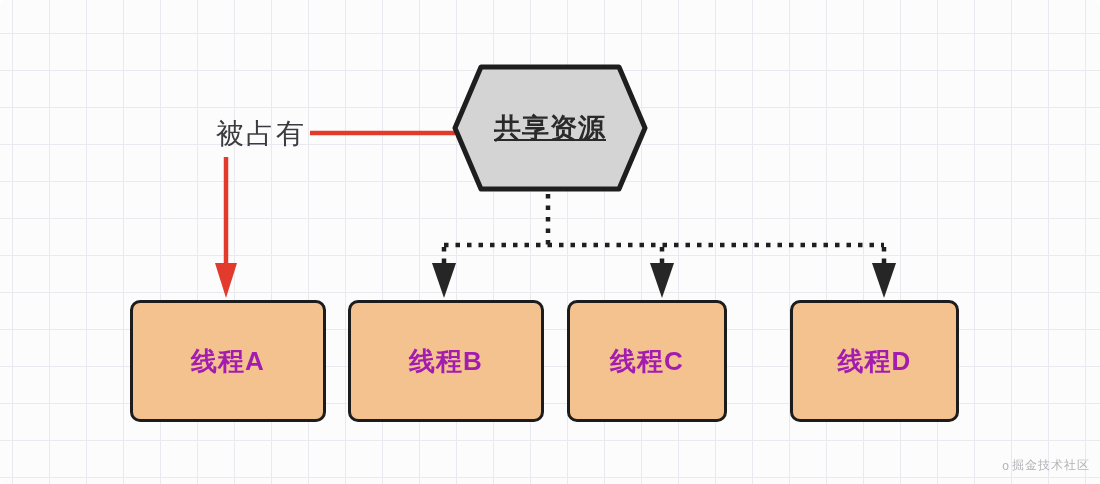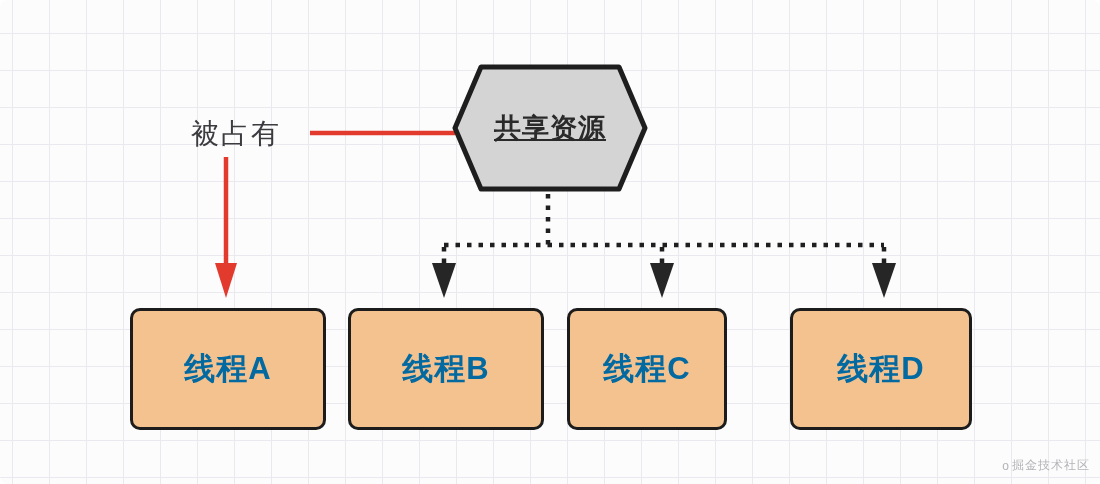--- a/index.html
+++ b/index.html
@@ -25,37 +25,37 @@
   }
   .hexagon-node{
     position:absolute;left:452px;top:64px;width:196px;height:128px;
   }
   .hexagon-node .node-label{
     position:absolute;left:0;top:0;right:0;bottom:0;
     display:flex;align-items:center;justify-content:center;
     font-size:27px;font-weight:600;color:#2a2a2a;letter-spacing:1px;text-decoration:underline;
   }
   .occupied-label{
-    position:absolute;left:191px;top:115px;
+    position:absolute;left:216px;top:115px;
     font-size:28px;color:#3b3b40;letter-spacing:2px;
     white-space:nowrap;
   }
   .thread-box{
-    position:absolute;top:308px;height:122px;
+    position:absolute;top:300px;height:122px;
     box-sizing:border-box;
     background:#f4c28f;
     border:3px solid #1c1c1c;
     border-radius:10px;
     display:flex;align-items:center;justify-content:center;
-    font-size:31px;font-weight:700;color:#0369a1;letter-spacing:1px;
+    font-size:26px;font-weight:700;color:#a21caf;letter-spacing:1px;
   }
   .thread-a{left:130px;width:196px;}
   .thread-b{left:348px;width:196px;}
   .thread-c{left:567px;width:160px;}
-  .thread-d{left:790px;width:182px;}
+  .thread-d{left:790px;width:169px;}
   .watermark{
     position:absolute;right:10px;bottom:10px;
     font-size:12px;color:#b3b3b8;letter-spacing:1px;
     display:flex;align-items:center;gap:2px;
   }
 </style>
 </head>
 <body>
 
 <div class="canvas">

